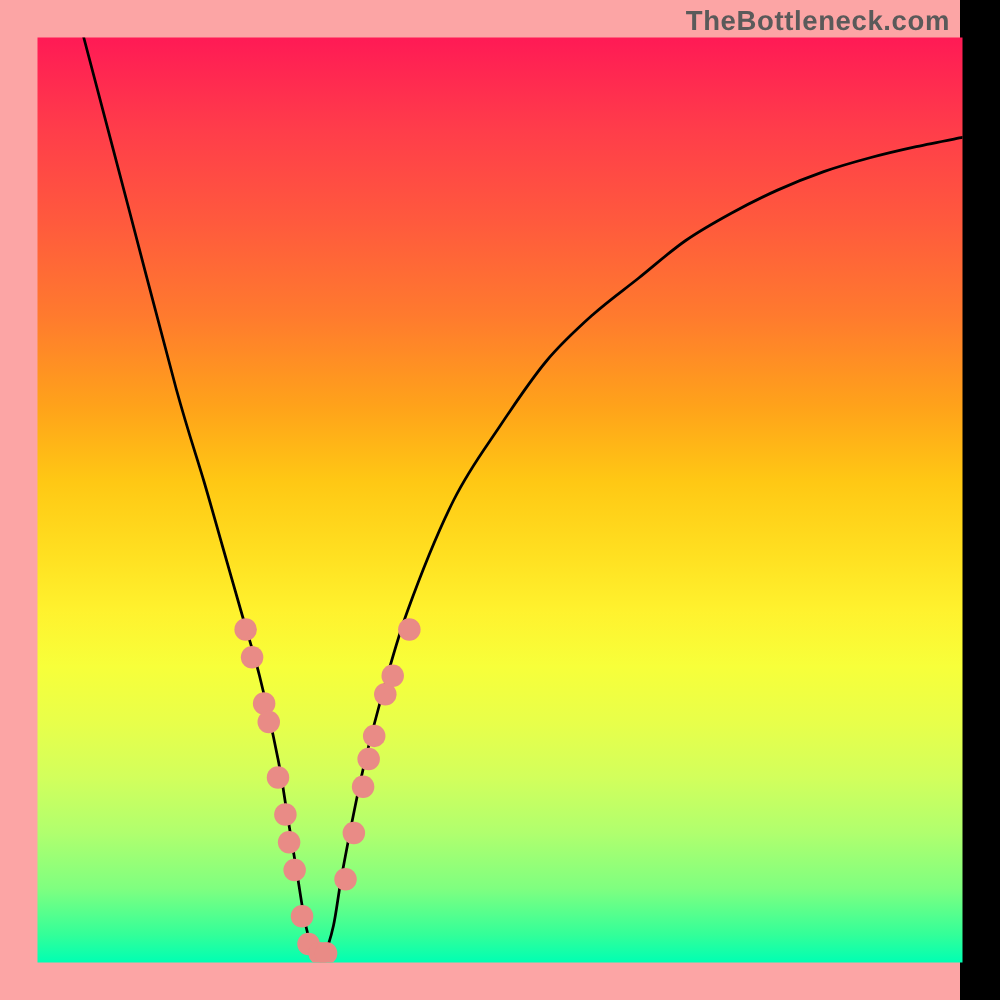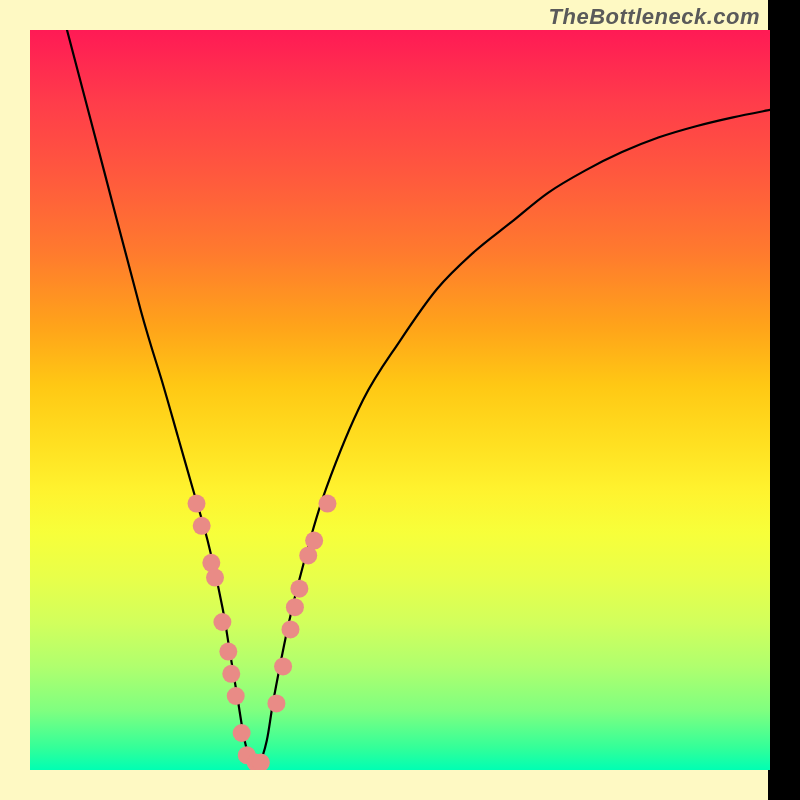--- a/index.html
+++ b/index.html
@@ -6,23 +6,22 @@
     margin: 0;
     padding: 0;
     width: 800px;
     height: 800px;
     background: #000;
     overflow: hidden;
   }
   .outer {
     width: 768px;
     height: 800px;
-    background: #fef9c3;
+    background: #fca5a5;
     position: relative;
-    font-style: italic;
   }
   .plot {
     position: absolute;
     left: 30px;
     top: 30px;
     width: 740px;
     height: 740px;
     background: linear-gradient(to bottom,
       #ff1a55 0%,
       #ff3d4a 10%,

